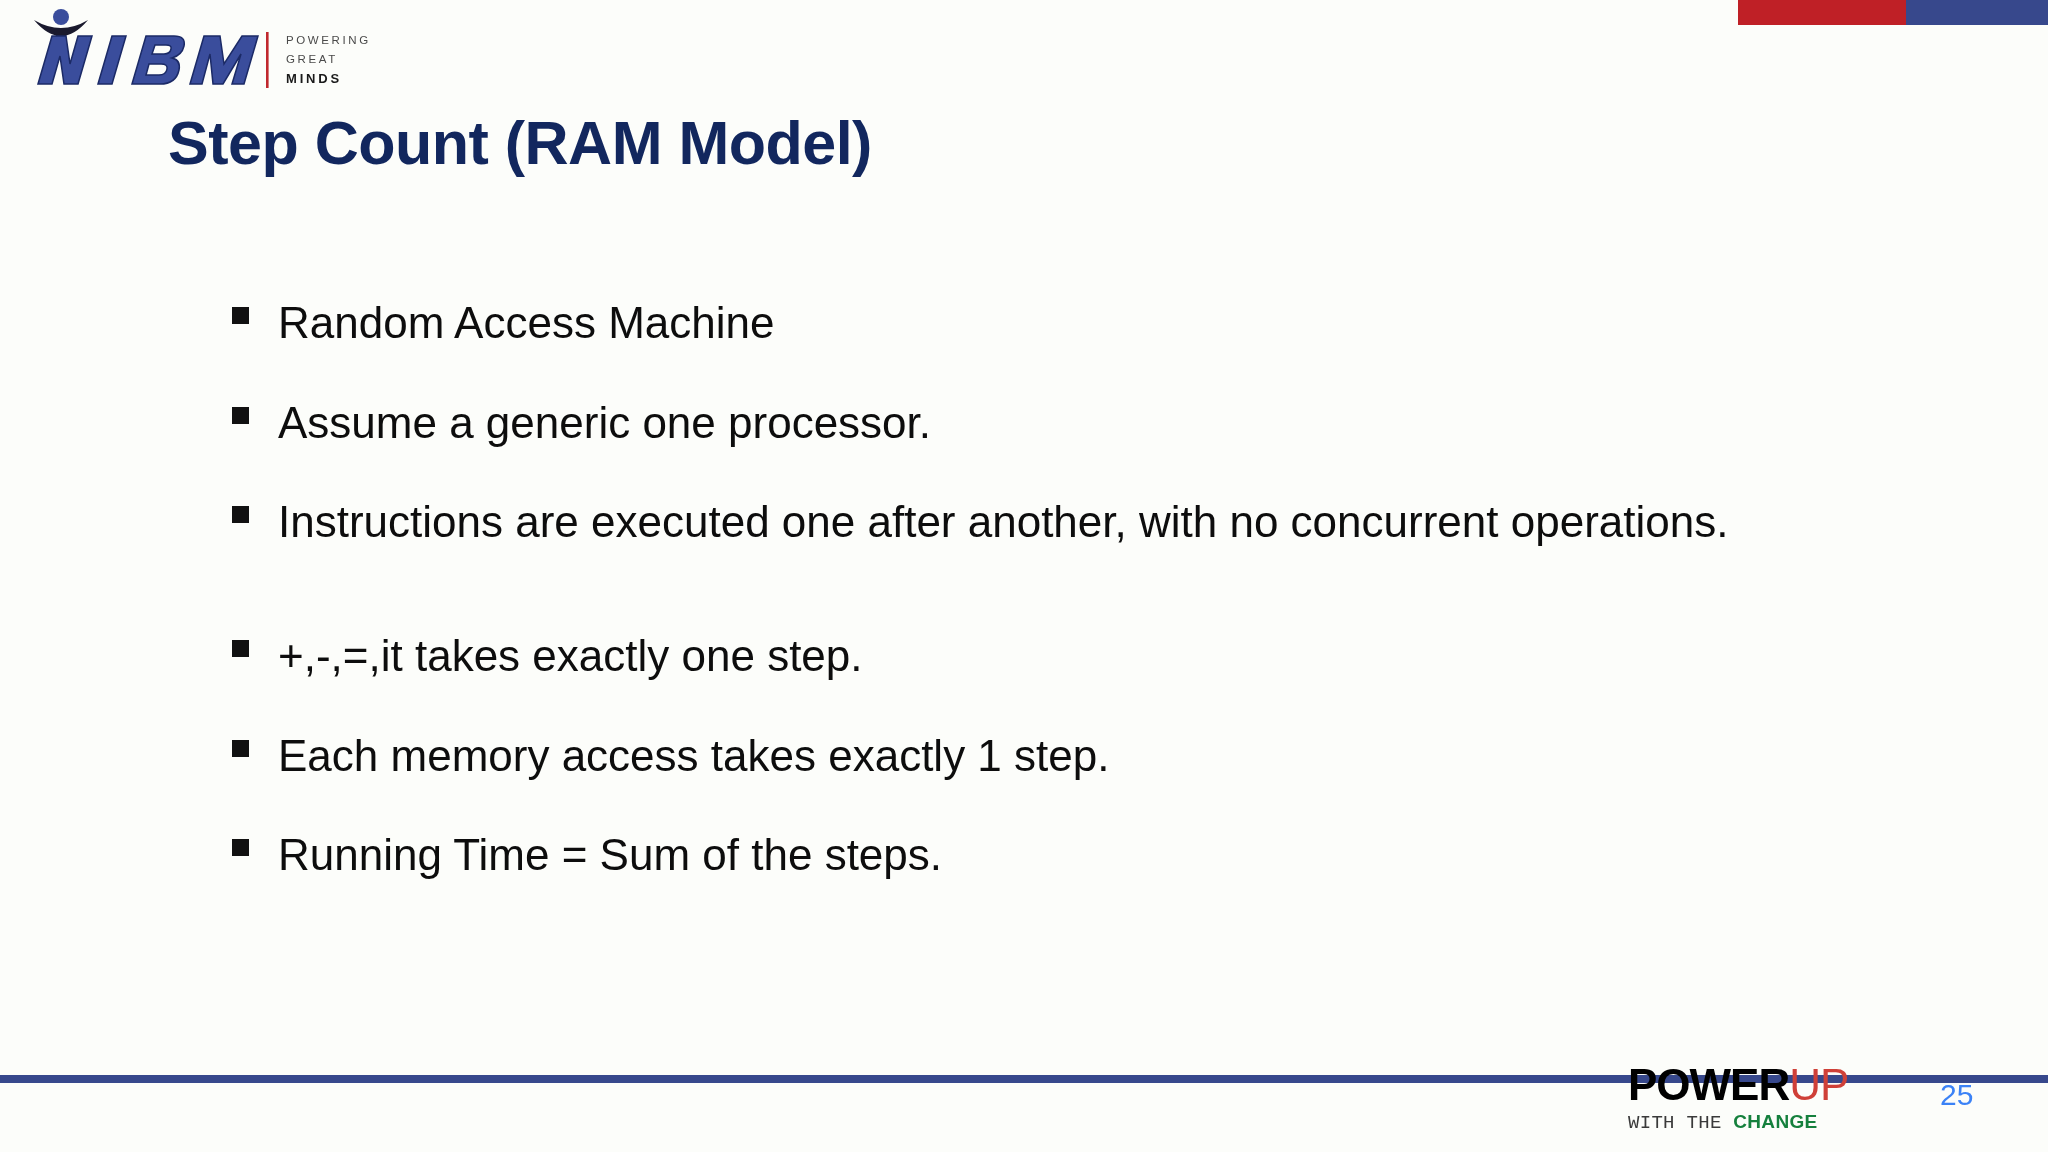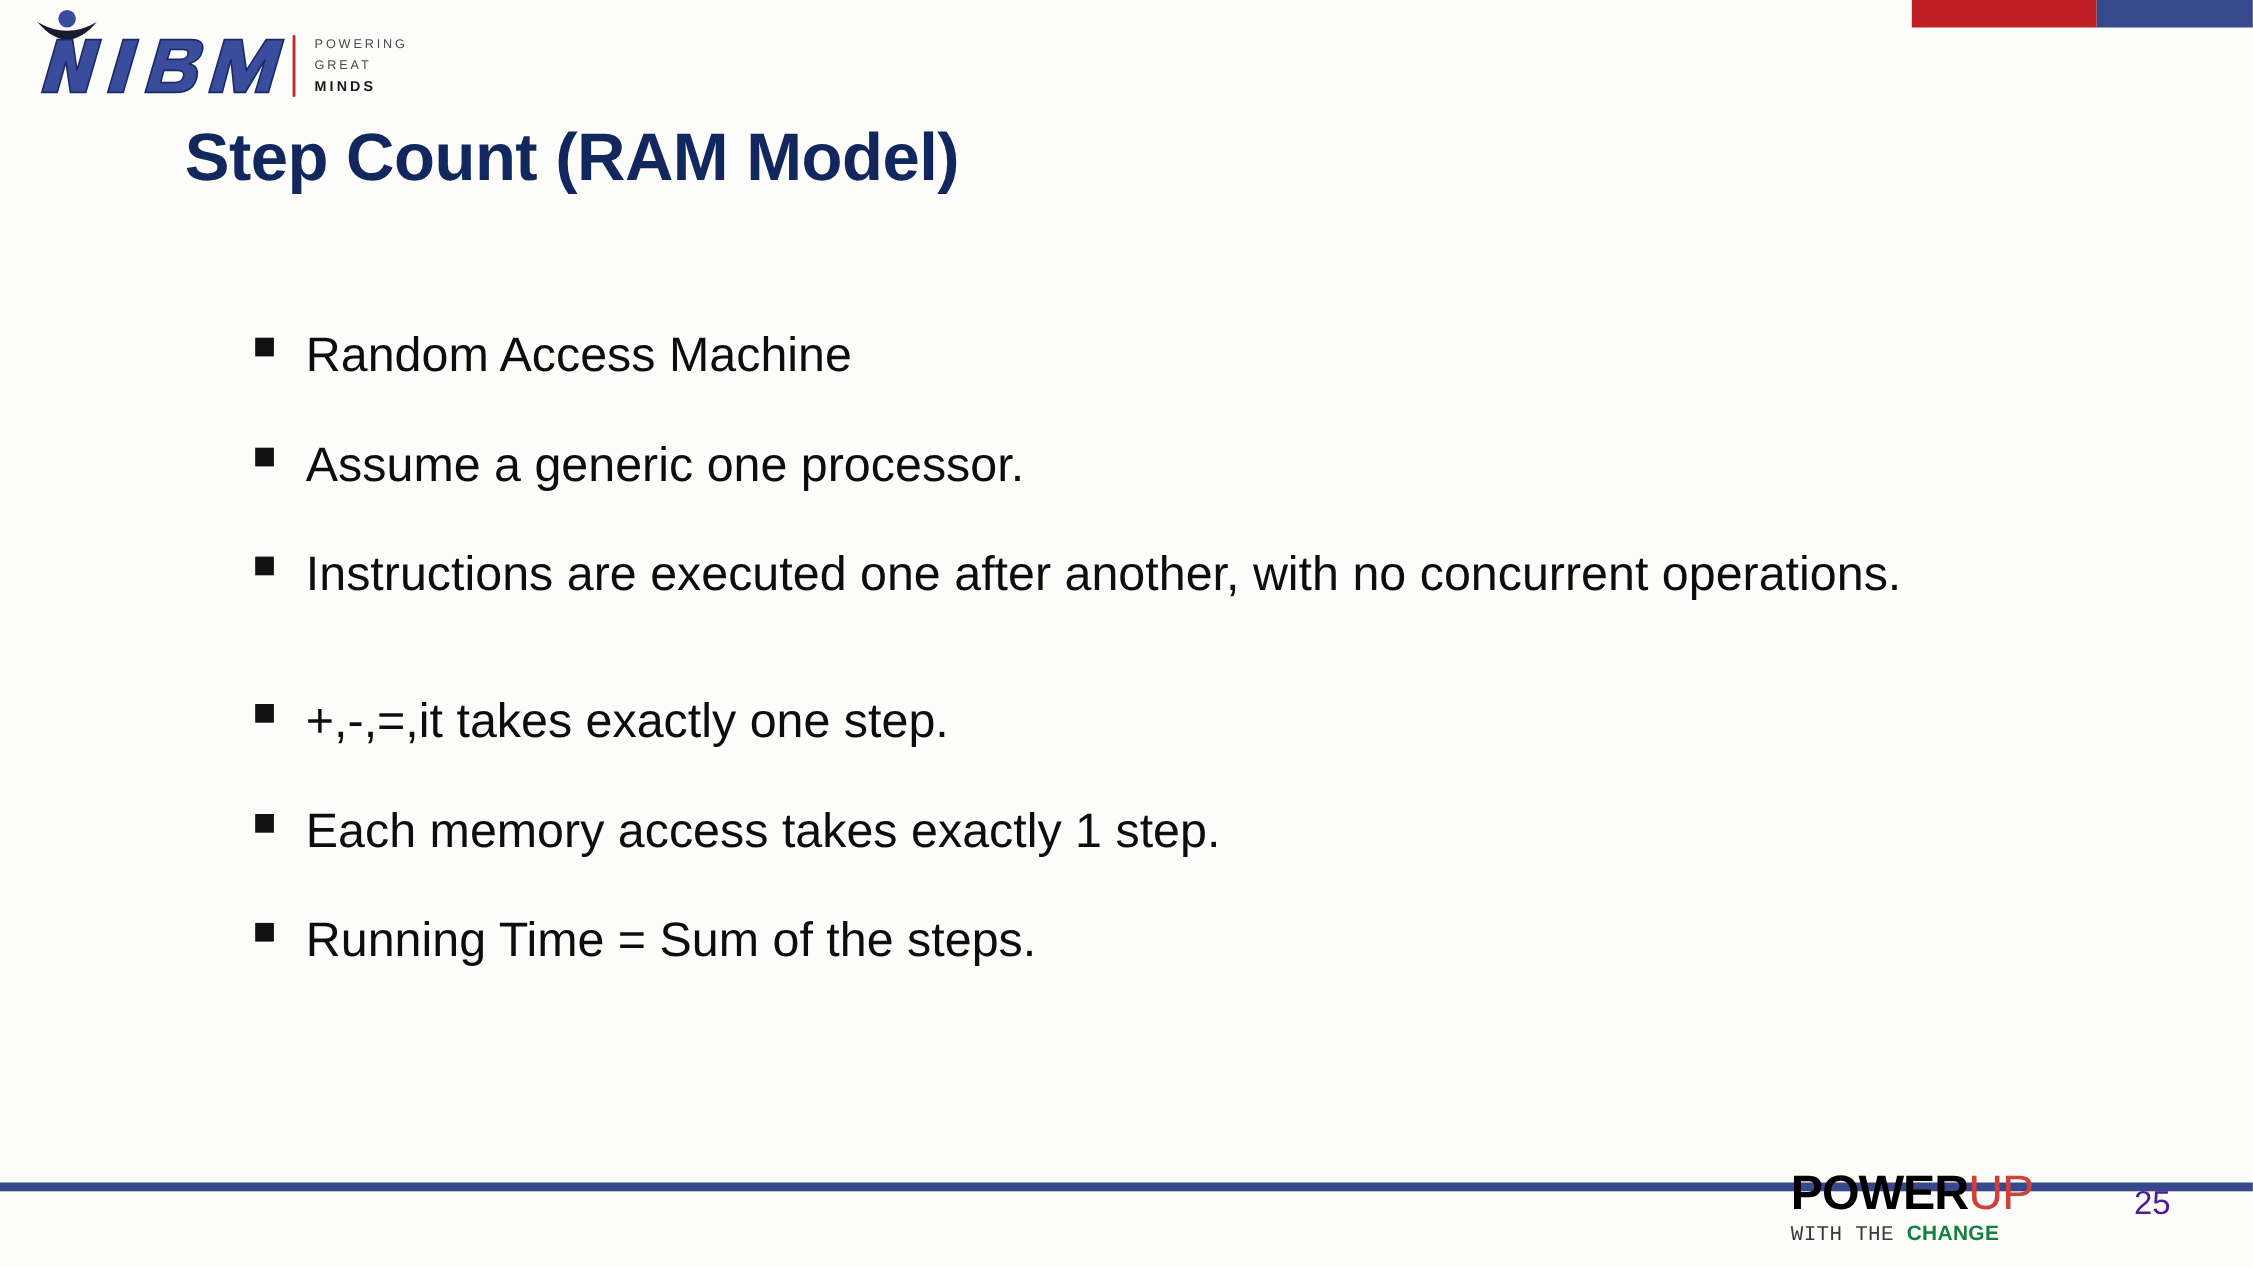--- a/index.html
+++ b/index.html
@@ -139,21 +139,21 @@
   }
   .pw-with { color: #3a3a3a; font-weight: normal; font-family: Liberation Mono, monospace; }
   .pw-change { color: #15803d; font-weight: bold; }
 
   
   .slide-number {
     position: absolute;
     left: 1940px;
     top: 1078px;
     font-size: 30px;
-    color: #4c1d95;
+    color: #3b82f6;
     font-family: "Liberation Sans", sans-serif;
   }
 </style>
 </head>
 <body>
 
 <div class="slide">
 
   <div class="topbar">
     <div class="topbar-red"></div>

